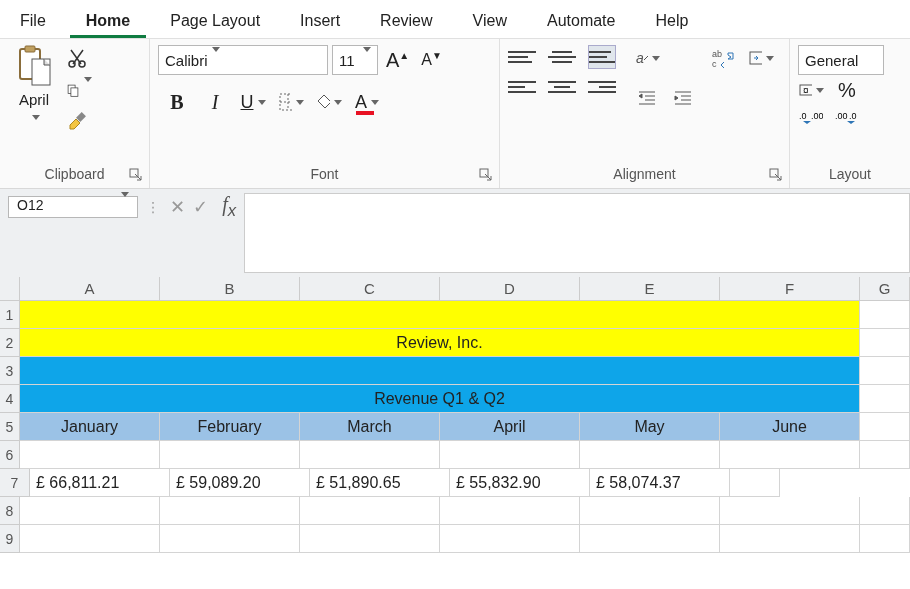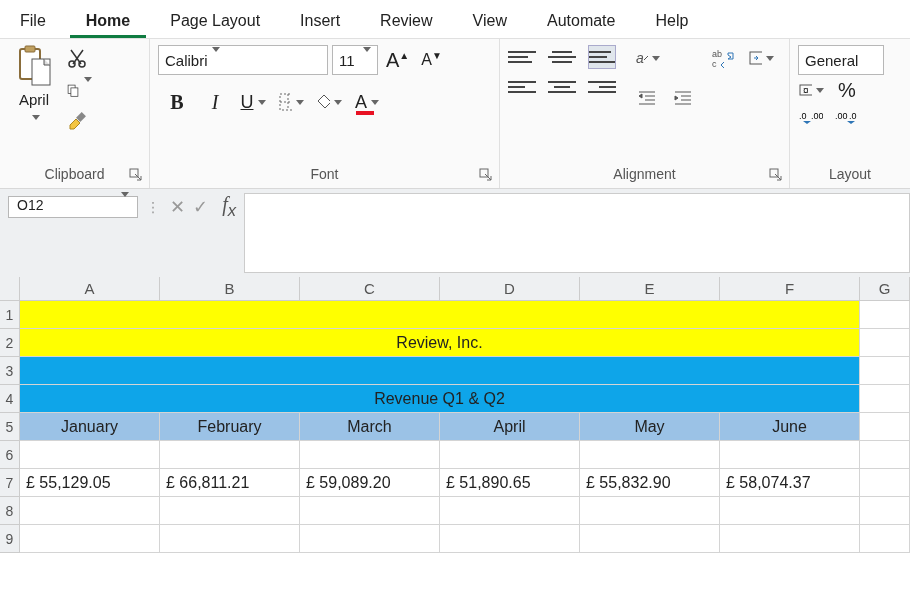--- a/index.html
+++ b/index.html
@@ -347,21 +347,20 @@
       <div class="cell"></div>
       <div class="cell"></div>
       <div class="cell"></div>
       <div class="cell"></div>
       <div class="cell"></div>
       <div class="cell"></div>
       <div class="cell last"></div>
     </div>
     <div class="row">
       <div class="rh">7</div>
-      <div class="cell">£ 55,129.05</div>
       <div class="cell">£ 66,811.21</div>
       <div class="cell">£ 59,089.20</div>
       <div class="cell">£ 51,890.65</div>
       <div class="cell">£ 55,832.90</div>
       <div class="cell">£ 58,074.37</div>
       <div class="cell last"></div>
     </div>
     <div class="row">
       <div class="rh">8</div>
       <div class="cell"></div>

